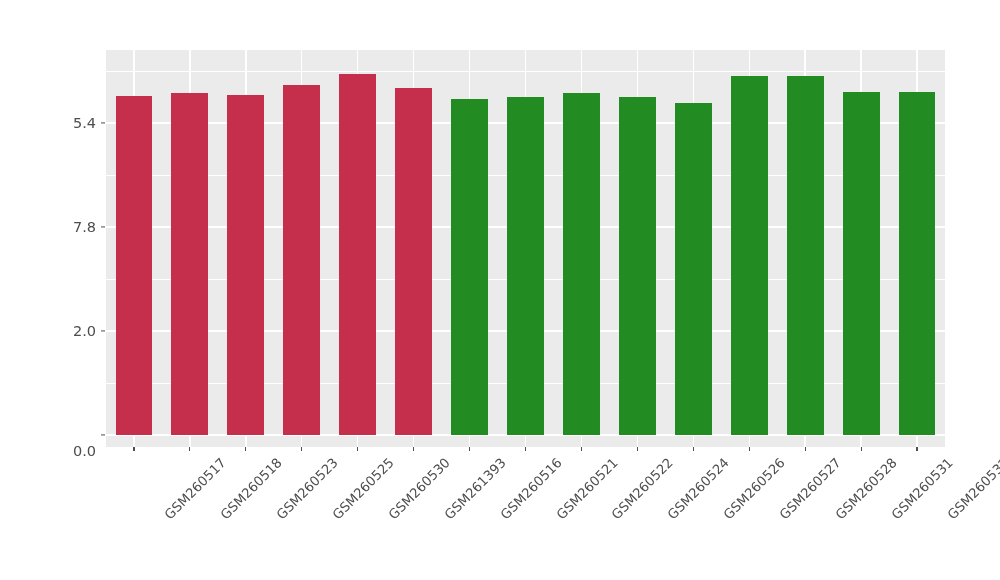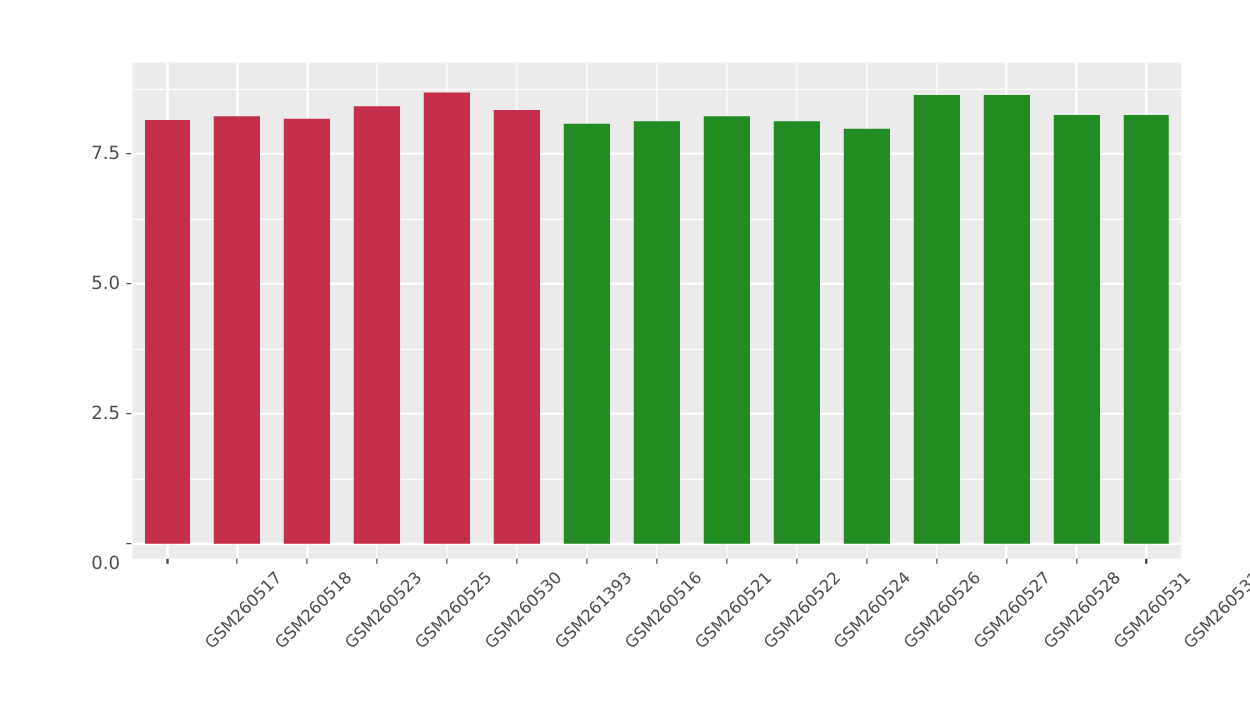--- a/index.html
+++ b/index.html
@@ -70,25 +70,25 @@
 
 <div id="chart-root">
 
   <div class="ylab">
     
   </div>
 
   <div id="y-axis">
       <div class="ytick-label" style="left: 44px; top: 451px;">0.0</div>
       <div class="ytick-mark" style="left: 101px; top: 435px;"></div>
-      <div class="ytick-label" style="left: 44px; top: 331px;">2.5</div>
+      <div class="ytick-label" style="left: 44px; top: 331px;">2.0</div>
       <div class="ytick-mark" style="left: 101px; top: 331px;"></div>
-      <div class="ytick-label" style="left: 44px; top: 227px;">5.0</div>
+      <div class="ytick-label" style="left: 44px; top: 227px;">7.8</div>
       <div class="ytick-mark" style="left: 101px; top: 227px;"></div>
-      <div class="ytick-label" style="left: 44px; top: 123px;">7.5</div>
+      <div class="ytick-label" style="left: 44px; top: 123px;">5.4</div>
       <div class="ytick-mark" style="left: 101px; top: 123px;"></div>
     </div>
 
   <div class="panel">
     <div id="grid-h">
         <div class="gridline-h major" style="top: 384.2px;"></div>
         <div class="gridline-h major" style="top: 280.2px;"></div>
         <div class="gridline-h major" style="top: 176.2px;"></div>
         <div class="gridline-h major" style="top: 72.2px;"></div>
         <div class="gridline-h minor" style="top: 332.55px;"></div>

